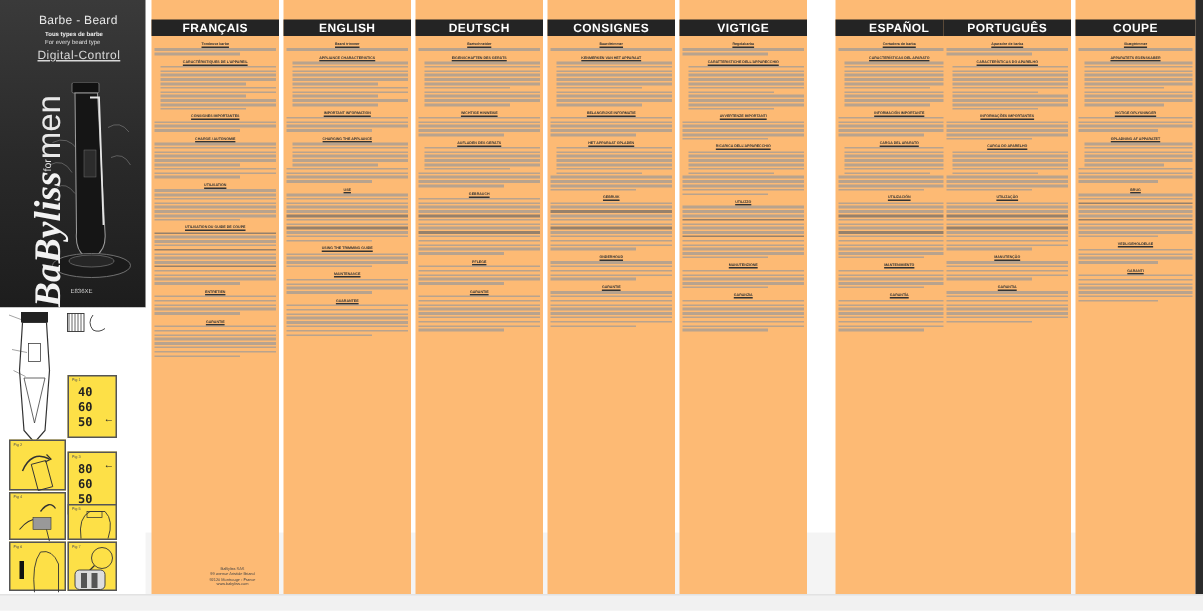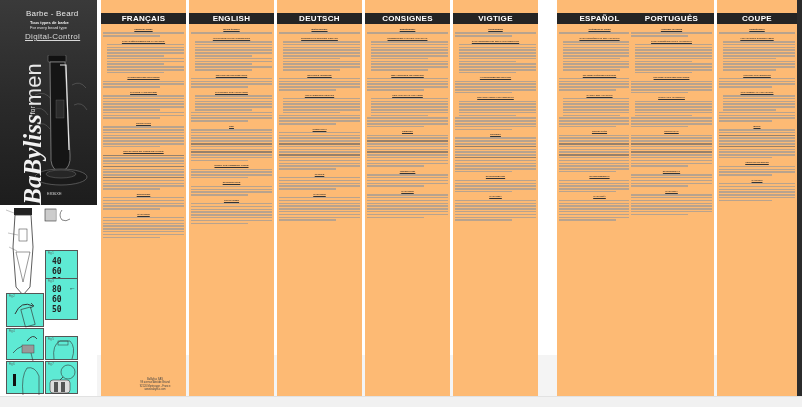--- a/index.html
+++ b/index.html
@@ -17,21 +17,21 @@
   .cover .t4 { position: absolute; left: 25px; top: 32px; font-size: 8px; color: #d8d8d8; letter-spacing: 0.3px; white-space: nowrap; text-decoration: underline; }
   .cover .brand { position: absolute; left: -52px; top: 120px; transform: rotate(-90deg); transform-origin: center; width: 170px; text-align: center; white-space: nowrap; }
   .cover .brand .b1 { font-family: "Liberation Serif", serif; font-style: italic; font-weight: bold; font-size: 25px; color: #f2f2f2; }
   .cover .brand .b2 { font-size: 7px; color: #e0e0e0; vertical-align: super; }
   .cover .brand .b3 { font-family: "Liberation Sans", sans-serif; font-size: 22px; color: #e8e8e8; font-weight: 300; }
   .cover .model { position: absolute; left: 47px; top: 191px; font-size: 4px; color: #cfcfcf; }
   .cover .device { position: absolute; left: 30px; top: 55px; width: 60px; height: 135px; }
 
   
   .diagrams { position: absolute; left: 0; top: 205px; width: 97px; height: 191px; background: #fff; }
-  .fig { position: absolute; border: 0.7px solid #555; background: #5eead4; }
+  .fig { position: absolute; border: 0.7px solid #555; background: #fde047; }
   .fig .lbl { position: absolute; left: 2px; top: 1px; font-size: 2.6px; color: #555; }
 
   
   .col { position: absolute; top: 0; height: 396px; background: #fdba74; }
   .col .hdr { margin-top: 13px; height: 11px; background: #242424; color: #fff; text-align: center; font-weight: bold; font-size: 8px; line-height: 11px; letter-spacing: 0.3px; }
   .col .body { padding: 1px 2px 0 2px; }
   .col .sec { font-size: 2.4px; font-weight: bold; text-align: center; margin: 3px 0 1px; color: #333; text-decoration: underline; }
   .col .line { height: 1.5px; margin: 1.3px 0; background: #9a9a9a; opacity: 0.7; }
   .col .line.short { width: 70%; }
   .col .line.ind { margin-left: 4px; }
@@ -89,21 +89,21 @@
 
     <div class="fig" style="left:45px;top:45px;width:33px;height:42px;">
       <span class="lbl">Fig 1</span>
       <div style="position:absolute;left:6px;top:6px;font-family:'DejaVu Sans Mono',monospace;font-weight:bold;font-size:8px;line-height:10px;color:#222;">
         <div>40</div>
         <div>60</div>
         <div>50</div>
       </div>
       <span style="position:absolute;left:23px;top:25px;font-size:7px;">←</span>
     </div>
-    <div class="fig" style="left:45px;top:73px;width:33px;height:42px;">
+    <div class="fig" style="left:45px;top:96px;width:33px;height:42px;">
       <span class="lbl">Fig 3</span>
       <div style="position:absolute;left:6px;top:6px;font-family:'DejaVu Sans Mono',monospace;font-weight:bold;font-size:8px;line-height:10px;color:#222;">
         <div>80</div>
         <div>60</div>
         <div>50</div>
       </div>
       <span style="position:absolute;left:23px;top:5px;font-size:7px;">←</span>
     </div>
 
     <div class="fig" style="left:6px;top:88px;width:38px;height:34px;">

